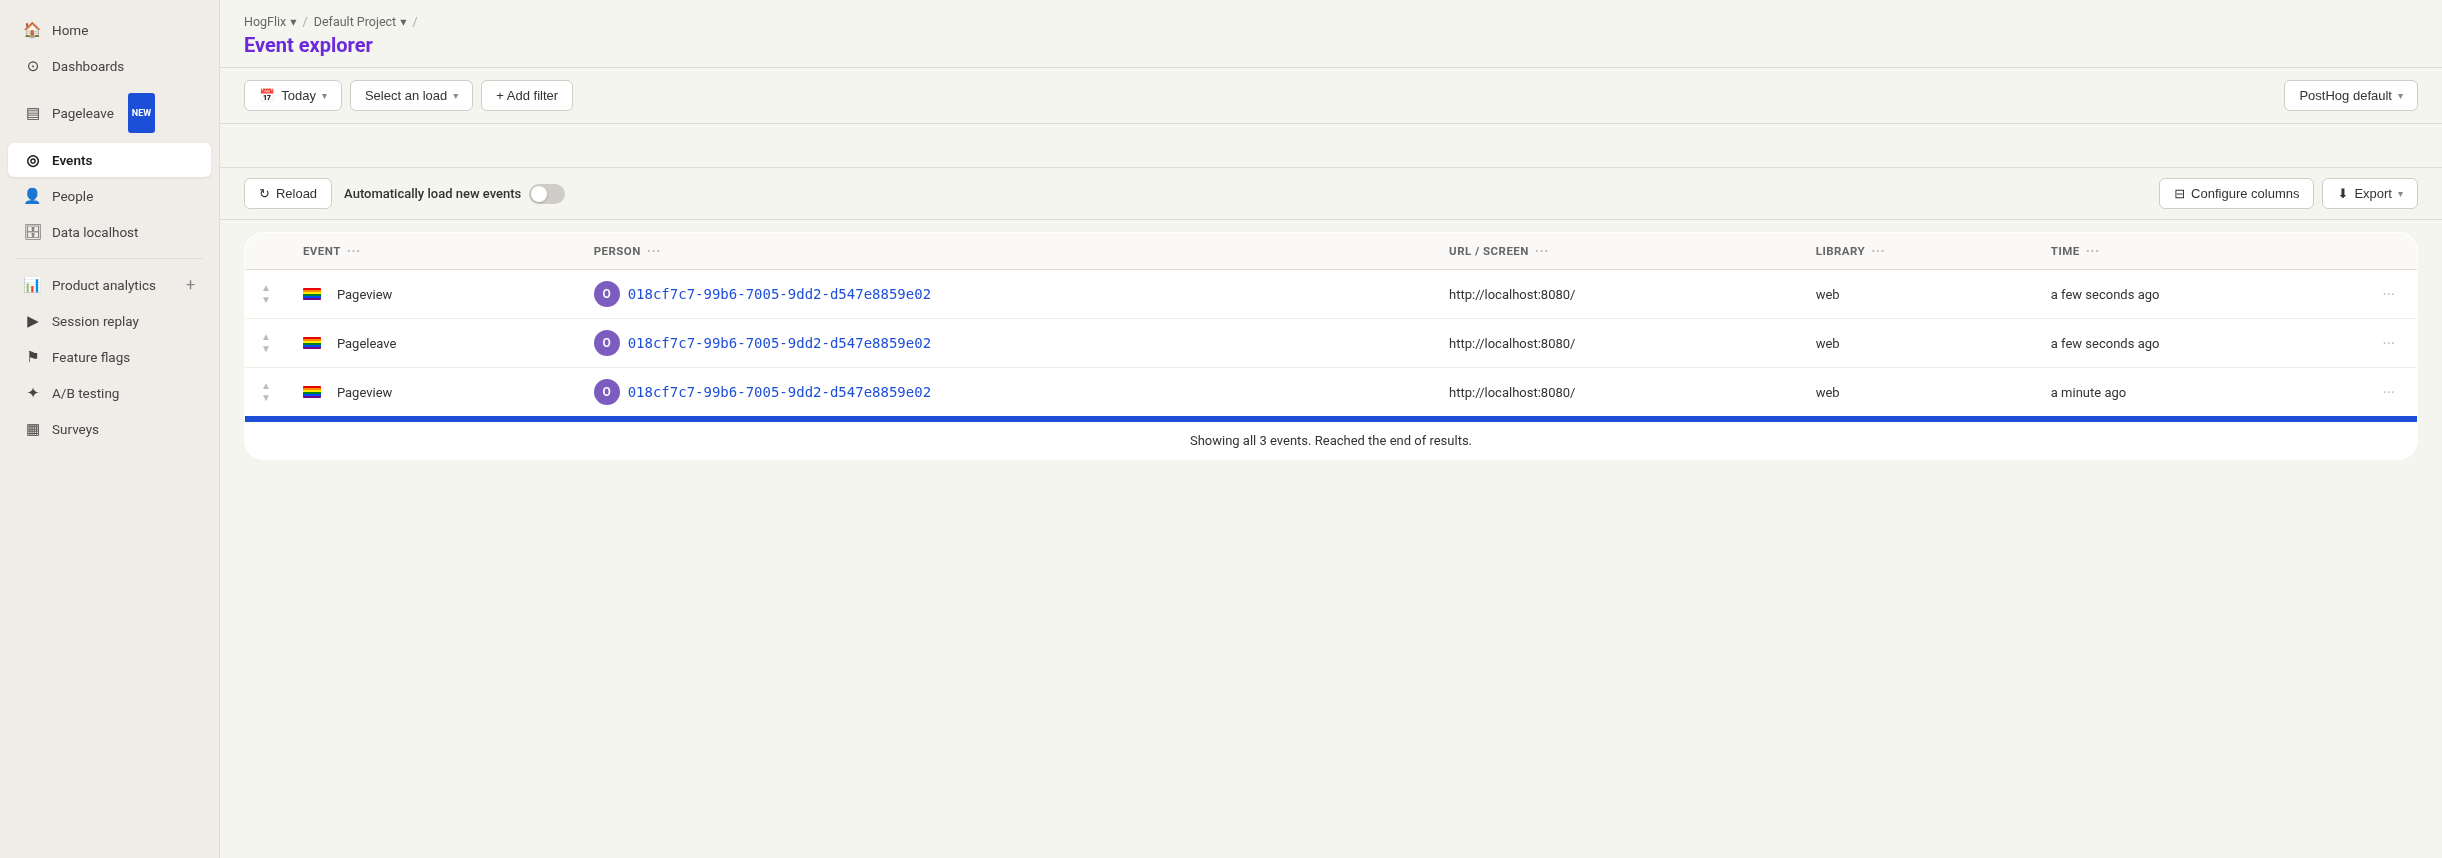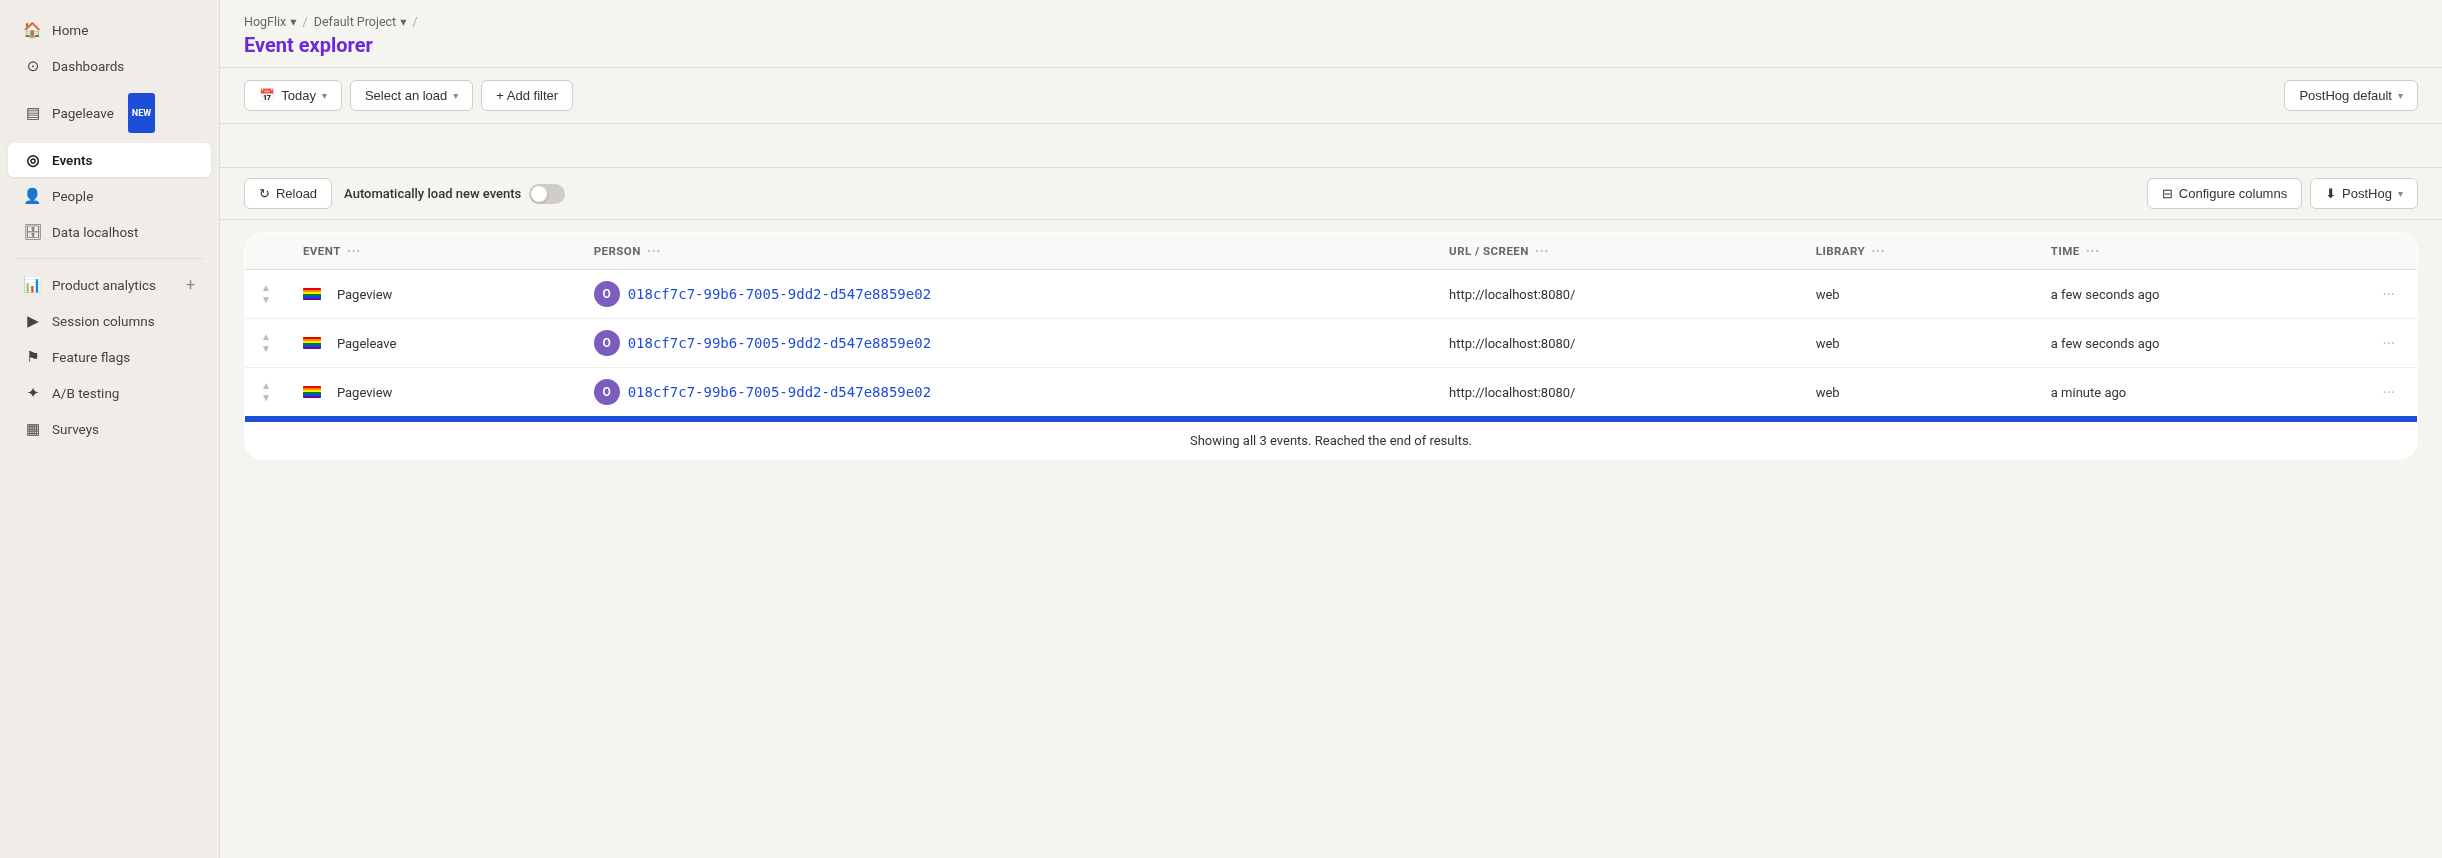--- a/index.html
+++ b/index.html
@@ -373,21 +373,21 @@
     <span>Data localhost</span>
   </div>
   <div class="sidebar-divider"></div>
   <div class="sidebar-item">
     <span class="sidebar-icon">📊</span>
     <span>Product analytics</span>
     <span class="sidebar-plus">+</span>
   </div>
   <div class="sidebar-item">
     <span class="sidebar-icon">▶</span>
-    <span>Session columns</span>
+    <span>Session replay</span>
   </div>
   <div class="sidebar-item">
     <span class="sidebar-icon">⚑</span>
     <span>Feature flags</span>
   </div>
   <div class="sidebar-item">
     <span class="sidebar-icon">✦</span>
     <span>A/B testing</span>
   </div>
   <div class="sidebar-item">
@@ -448,21 +448,21 @@
         <div class="toggle-knob"></div>
       </div>
     </div>
     <div class="action-bar-right">
       <button class="btn-config">
         <span>⊟</span>
         <span>Configure columns</span>
       </button>
       <button class="btn-export">
         <span>⬇</span>
-        <span>PostHog</span>
+        <span>Export</span>
         <span class="chevron-down">▾</span>
       </button>
     </div>
   </div>
 
   <div class="table-container">
     <table class="data-table">
       <thead>
         <tr>
           <th style="width:36px;"></th>

